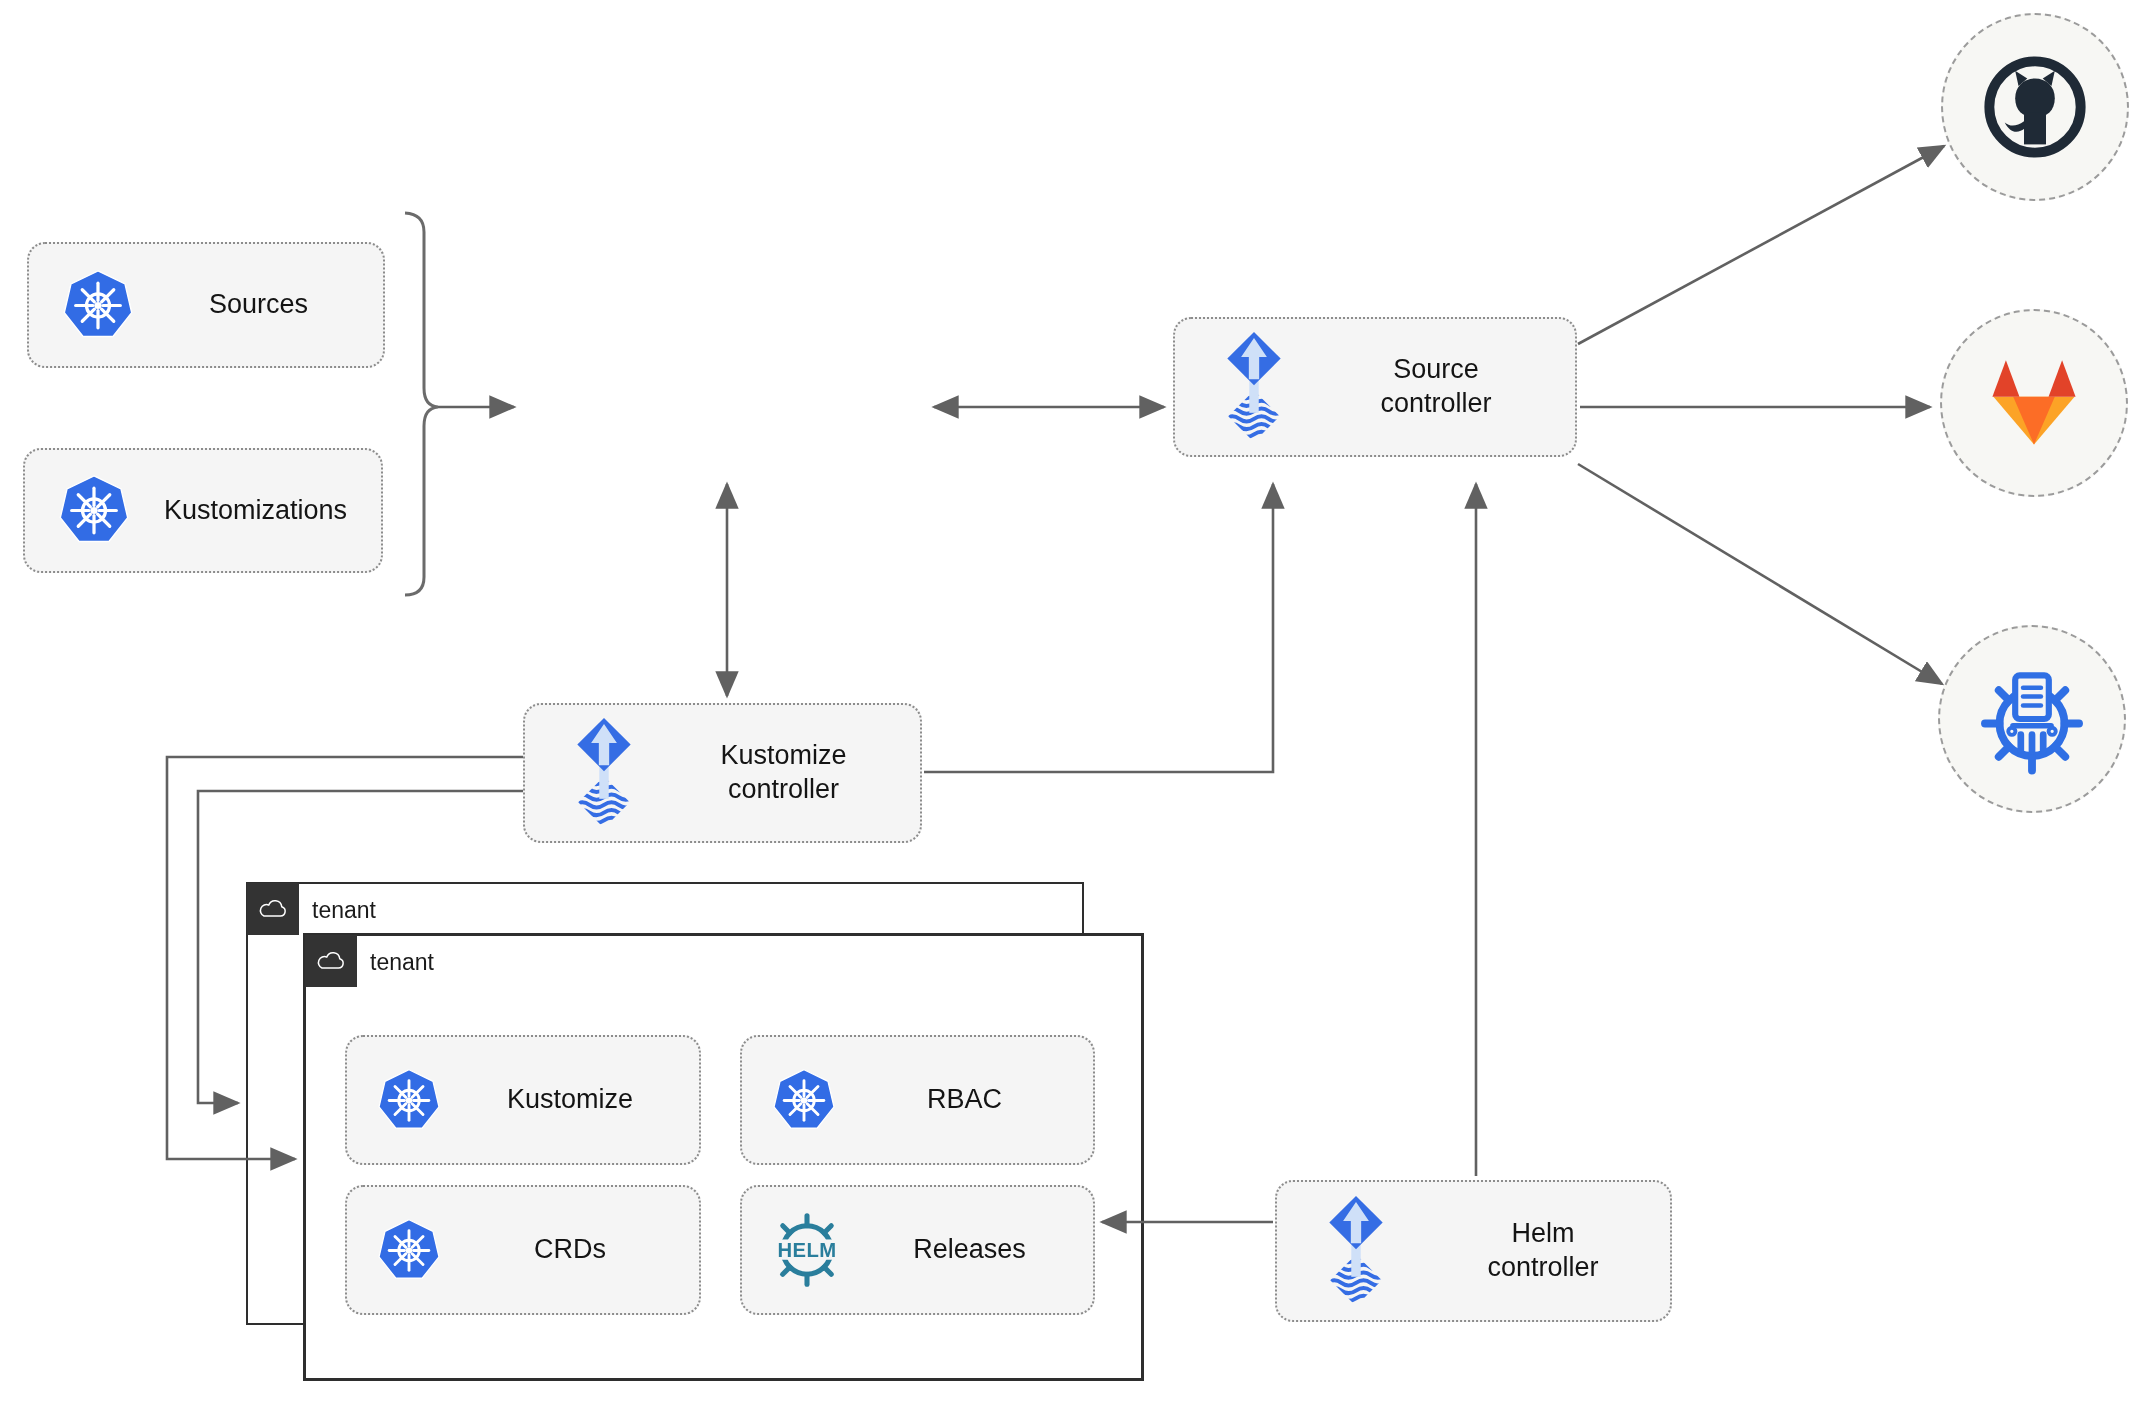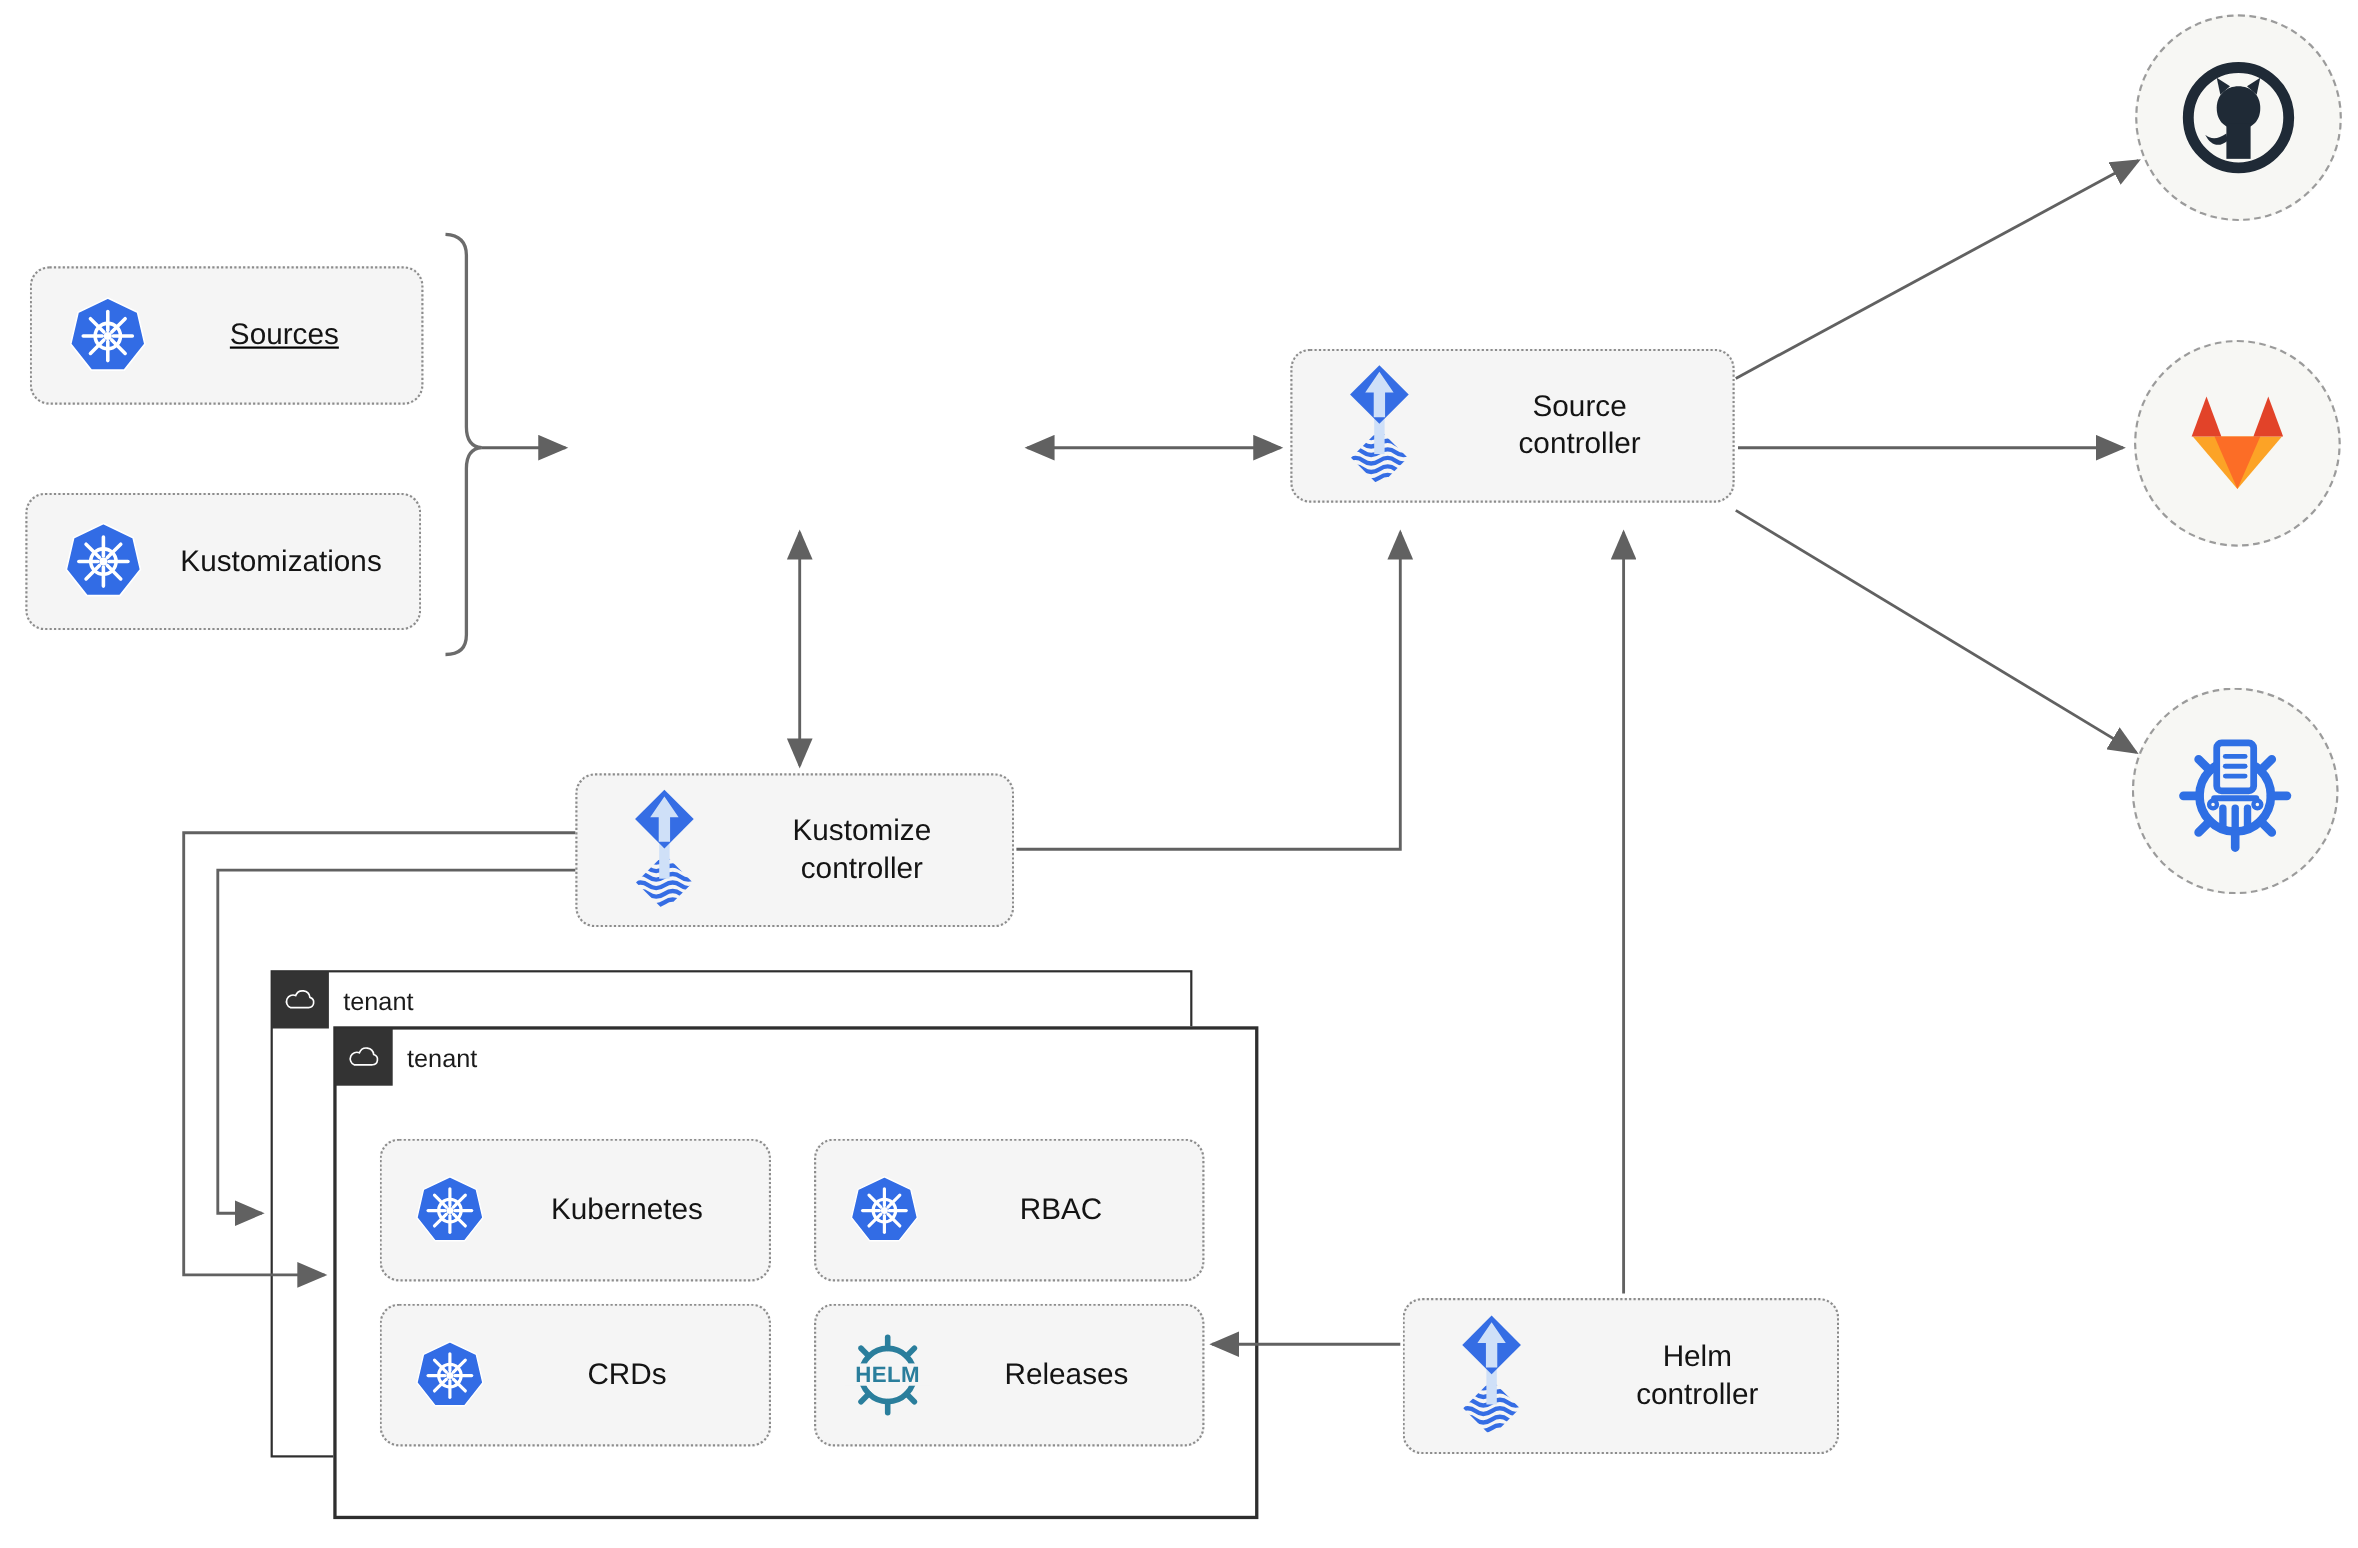--- a/index.html
+++ b/index.html
@@ -147,21 +147,21 @@
 
   <div class="tenant front" style="left:303px;top:933px;width:841px;height:448px;">
     <div class="tenant-header">
       <svg width="32" height="22">
           <use href="#sym-cloud"></use>
         </svg>
     </div>
     <div class="tenant-label">tenant</div>
   </div>
 
-  <div class="node" style="left:27px;top:242px;width:358px;height:126px;text-decoration:underline;">
+  <div class="node" style="left:27px;top:242px;width:358px;height:126px;">
     <span class="icon" style="margin-left:33px;">
       <svg width="72" height="75">
           <use href="#sym-k8s"></use>
         </svg>
       </span>
     <div class="labelbox">
         <div class="label">Sources</div>
       </div>
   </div>
 
@@ -210,21 +210,21 @@
       </div>
   </div>
 
   <div class="node" style="left:345px;top:1035px;width:356px;height:130px;">
     <span class="icon" style="margin-left:30px;">
       <svg width="64" height="67">
           <use href="#sym-k8s"></use>
         </svg>
       </span>
     <div class="labelbox">
-        <div class="label">Kubernetes</div>
+        <div class="label">Kustomize</div>
       </div>
   </div>
 
   <div class="node" style="left:740px;top:1035px;width:355px;height:130px;">
     <span class="icon" style="margin-left:30px;">
       <svg width="64" height="67">
           <use href="#sym-k8s"></use>
         </svg>
       </span>
     <div class="labelbox">

